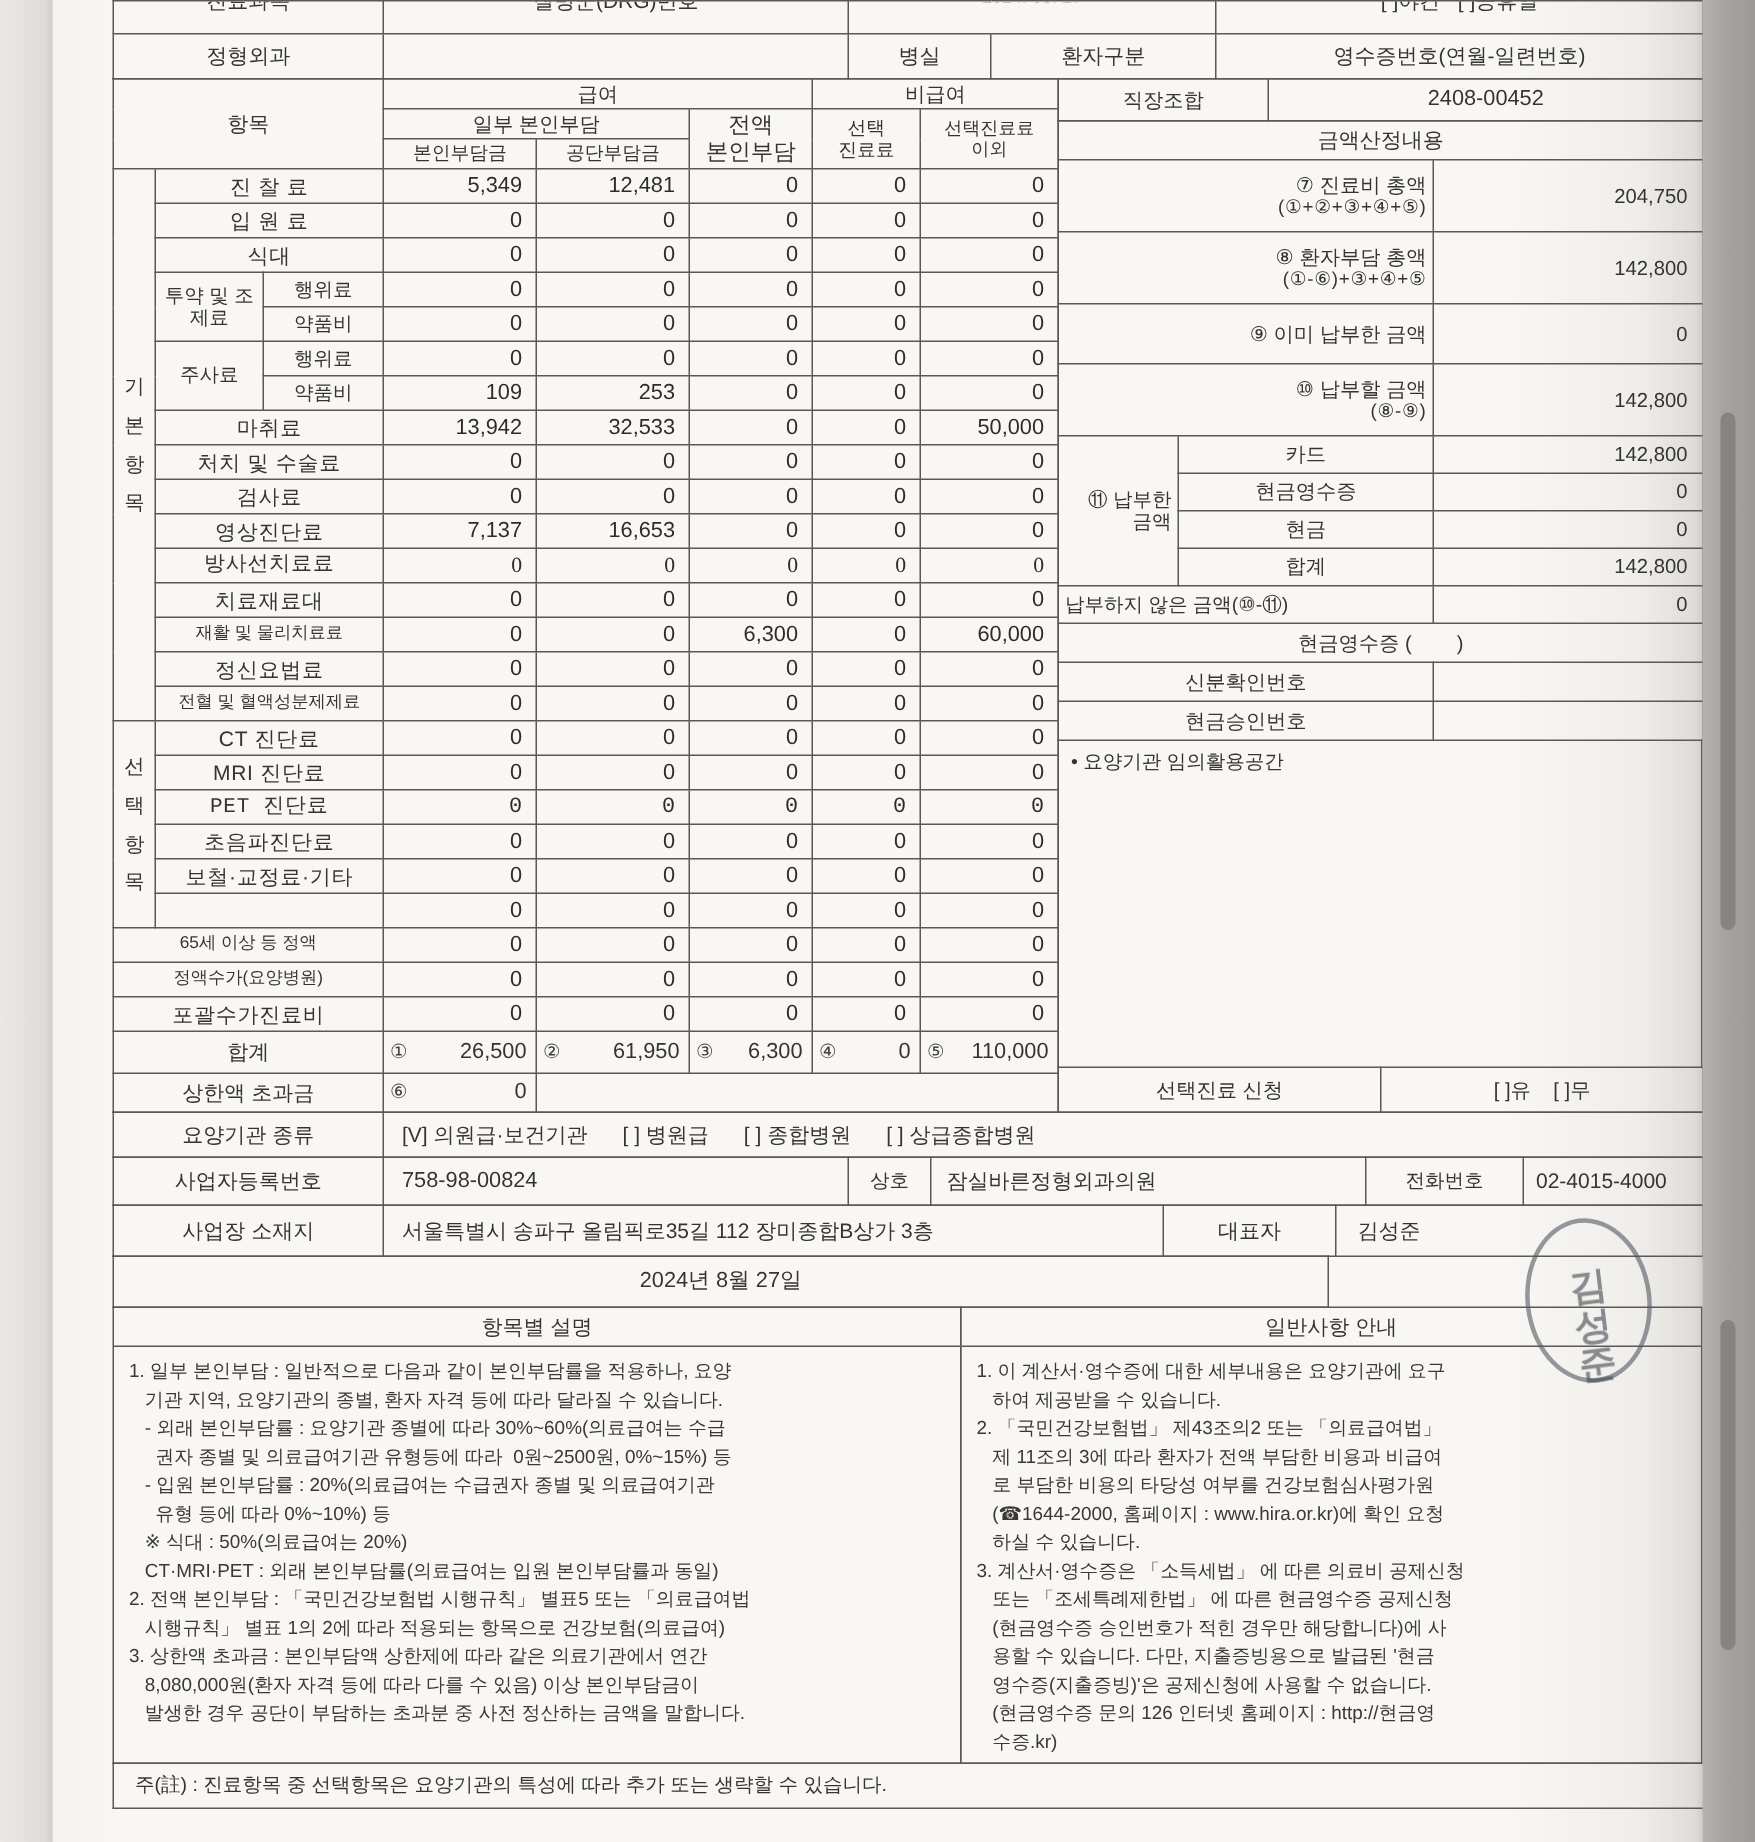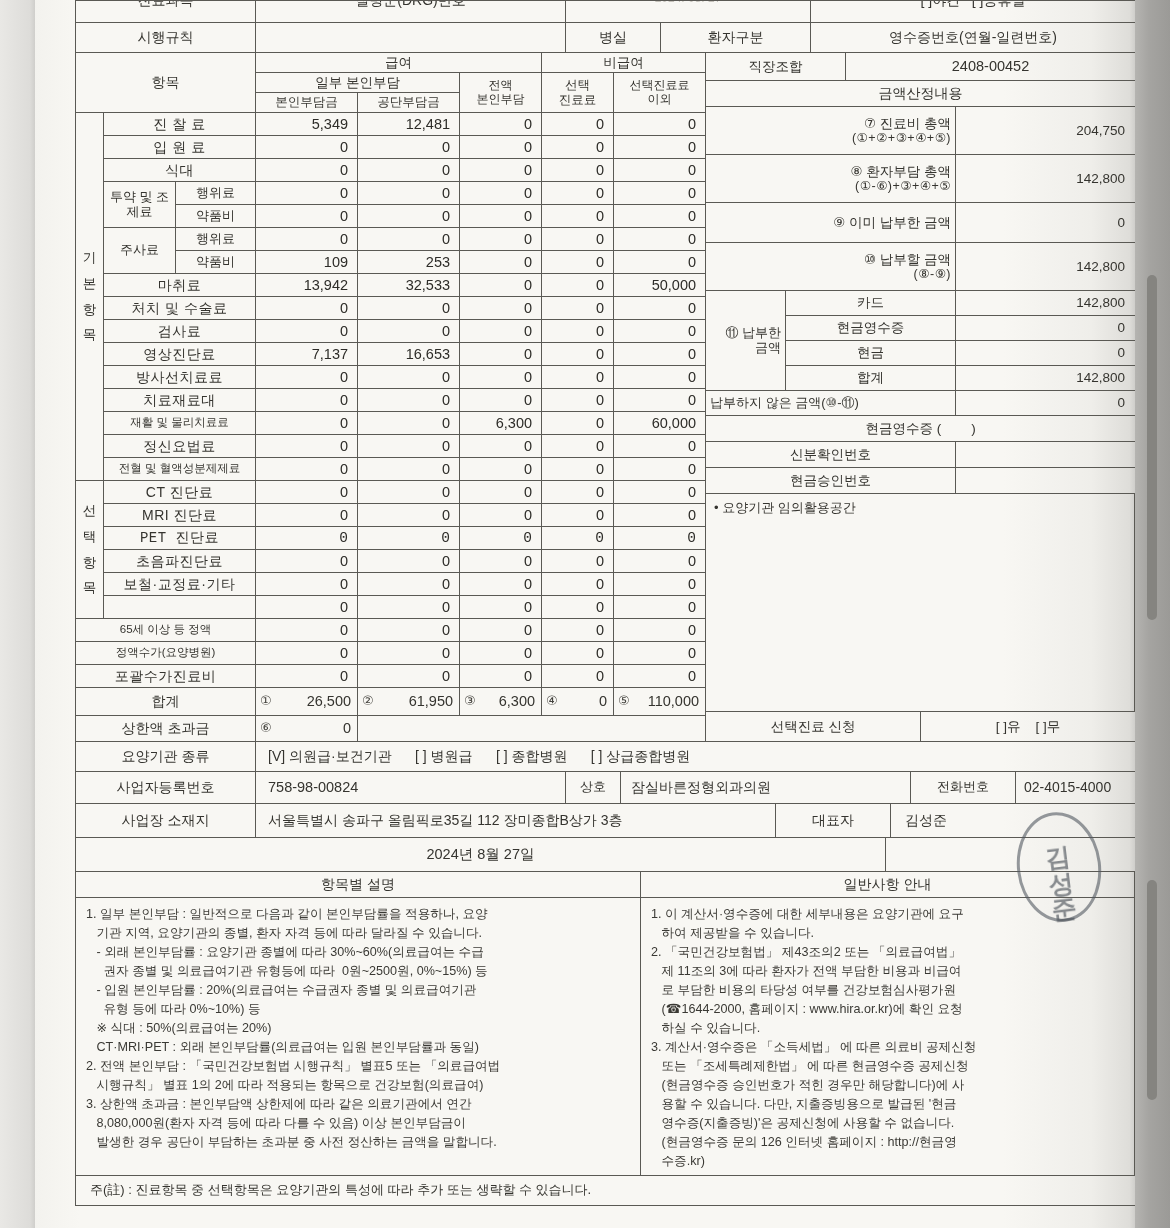--- a/index.html
+++ b/index.html
@@ -66,21 +66,21 @@
         <col style="width:325px">
       </colgroup>
     <tbody>
         <tr class="cut-top" style="height:22px;">
       <td class="lbl"><span class="cutin">진료과목</span></td>
       <td class="lbl"><span class="cutin">질병군(DRG)번호</span></td>
       <td class="lbl faint" colspan="2"><span class="cutin">2024. 08. 27</span></td>
       <td class="lbl"><span class="cutin">[ ]야간   [ ]공휴일</span></td>
     </tr>
     <tr style="height:30px;">
-      <td class="lbl">시행규칙</td>
+      <td class="lbl">정형외과</td>
       <td></td>
       <td class="lbl">병실</td>
       <td class="lbl">환자구분</td>
       <td class="lbl">영수증번호(연월-일련번호)</td>
     </tr>
   </tbody>
     </table>
 
   <div class="stacks" style="margin-top:-1px;">
 
@@ -96,21 +96,21 @@
           <col style="width:92px">
       </colgroup>
       <thead>
         <tr style="height:20px;">
           <td colspan="3" rowspan="3" style="font-size:14px;">항목</td>
           <td colspan="3">급여</td>
           <td colspan="2">비급여</td>
         </tr>
         <tr style="height:20px;">
           <td colspan="2">일부 본인부담</td>
-          <td rowspan="2" style="font-size:12px;">전액
+          <td rowspan="2" style="font-size:15px;">전액
 본인부담</td>
           <td rowspan="2" style="font-size:12.5px;">선택
 진료료</td>
           <td rowspan="2" style="font-size:12px;">선택진료료
 이외</td>
         </tr>
         <tr style="height:20px;">
           <td style="font-size:12.5px;">본인부담금</td>
           <td style="font-size:12.5px;">공단부담금</td>
         </tr>
@@ -203,21 +203,21 @@
             <td class="num">0</td>
           </tr>
           <tr style="height: 23px;">
             <td class="name-cell" colspan="2">영상진단료</td>
             <td class="num">7,137</td>
             <td class="num">16,653</td>
             <td class="num">0</td>
             <td class="num">0</td>
             <td class="num">0</td>
           </tr>
-          <tr style="height: 23px;">
+          <tr style="height: 23px; font-family: Liberation Serif, serif;">
             <td class="name-cell" colspan="2">방사선치료료</td>
             <td class="num">0</td>
             <td class="num">0</td>
             <td class="num">0</td>
             <td class="num">0</td>
             <td class="num">0</td>
           </tr>
           <tr style="height: 23px;">
             <td class="name-cell" colspan="2">치료재료대</td>
             <td class="num">0</td>

